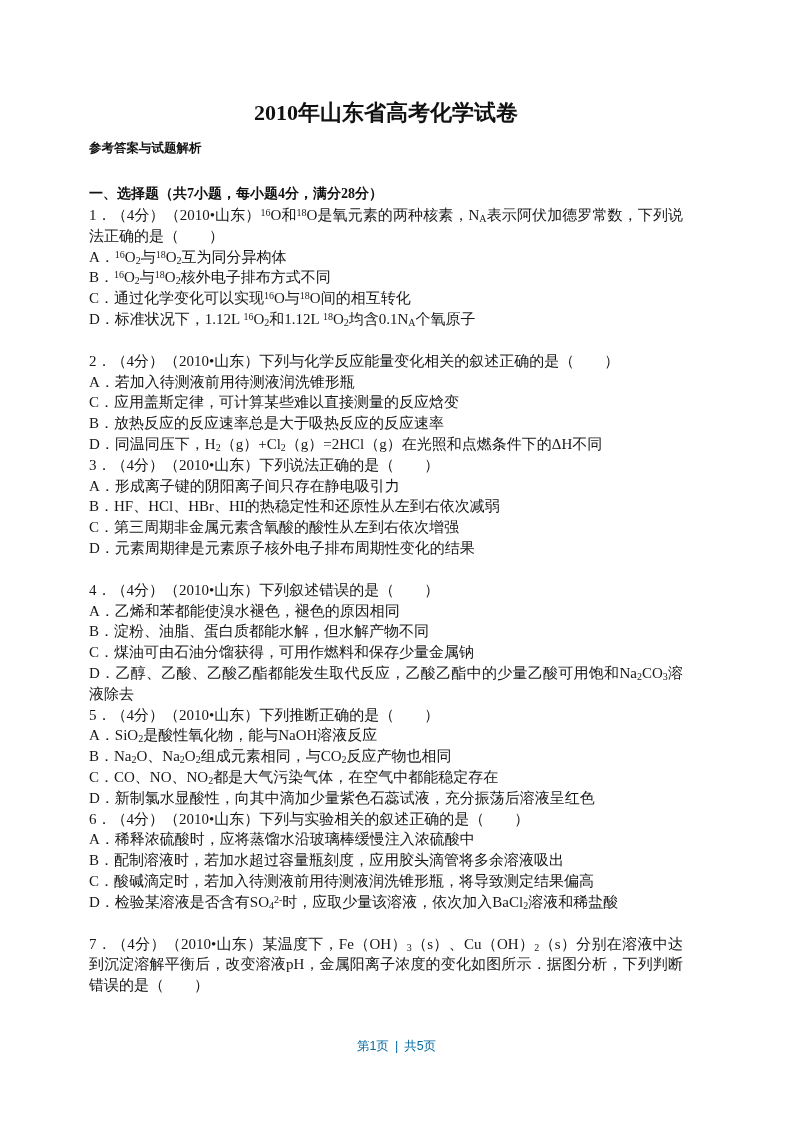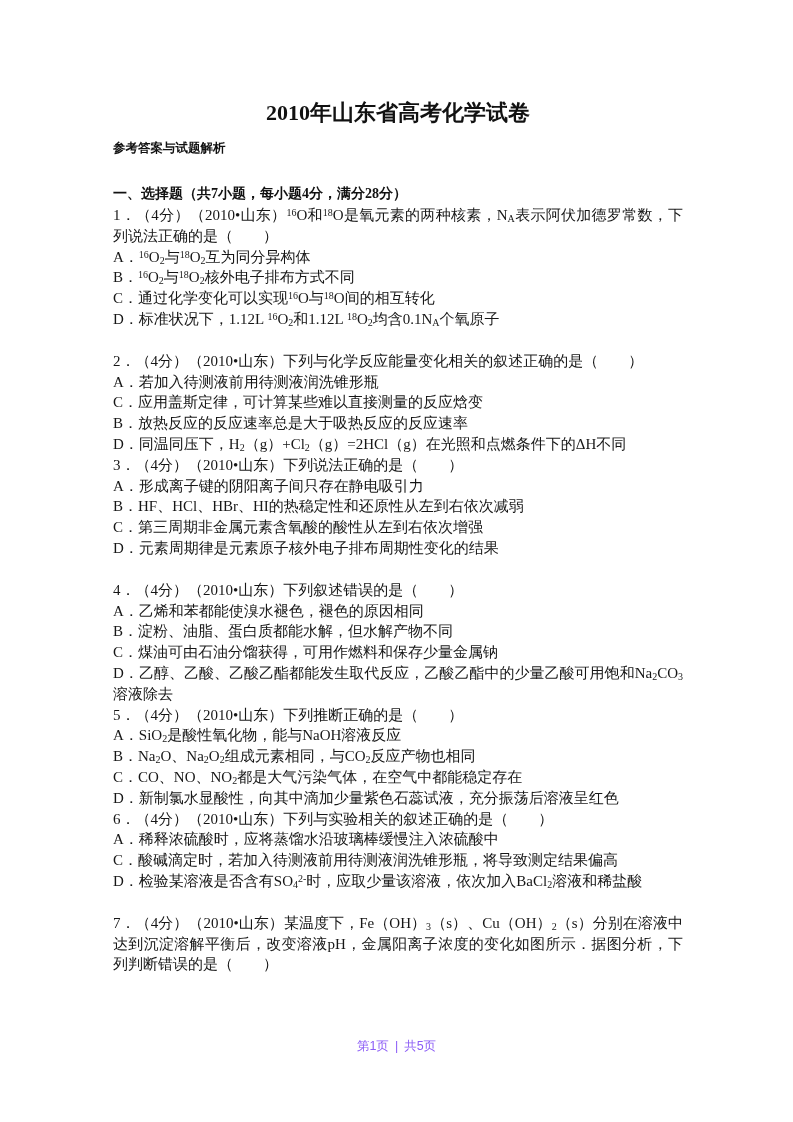--- a/index.html
+++ b/index.html
@@ -10,21 +10,21 @@
   .page {
     position: relative;
     width: 793px;
     height: 1122px;
     background: #ffffff;
     overflow: hidden;
     font-family: "Liberation Serif", "DejaVu Serif", serif;
     color: #161616;
   }
   .content {
-    padding: 99px 110px 0 113px;
+    padding: 99px 110px 0 89px;
   }
   .doc-title {
     margin: 0;
     font-size: 22px;
     line-height: 28px;
     font-weight: bold;
     text-align: center;
     color: #111111;
   }
   .doc-subtitle {
@@ -63,21 +63,21 @@
   }
   .page-footer {
     position: absolute;
     top: 1038px;
     left: 0;
     width: 100%;
     text-align: center;
     font-family: "Liberation Sans", "DejaVu Sans", sans-serif;
     font-size: 12.5px;
     line-height: 16px;
-    color: #8b5cf6;
+    color: #0369a1;
   }
   .page-footer .sep { margin: 0 6px; }
 </style>
 </head>
 <body>
 
 <div class="page">
   <div class="content">
 
     <h1 class="doc-title">2010年山东省高考化学试卷</h1>
@@ -120,20 +120,21 @@
       <p>5．（4分）（2010•山东）下列推断正确的是（　　）</p>
       <p>A．SiO<sub>2</sub>是酸性氧化物，能与NaOH溶液反应</p>
       <p>B．Na<sub>2</sub>O、Na<sub>2</sub>O<sub>2</sub>组成元素相同，与CO<sub>2</sub>反应产物也相同</p>
       <p>C．CO、NO、NO<sub>2</sub>都是大气污染气体，在空气中都能稳定存在</p>
       <p>D．新制氯水显酸性，向其中滴加少量紫色石蕊试液，充分振荡后溶液呈红色</p>
     </div>
 
     <div class="q">
       <p>6．（4分）（2010•山东）下列与实验相关的叙述正确的是（　　）</p>
       <p>A．稀释浓硫酸时，应将蒸馏水沿玻璃棒缓慢注入浓硫酸中</p>
+      <p>B．配制溶液时，若加水超过容量瓶刻度，应用胶头滴管将多余溶液吸出</p>
       <p>C．酸碱滴定时，若加入待测液前用待测液润洗锥形瓶，将导致测定结果偏高</p>
       <p>D．检验某溶液是否含有SO<sub>4</sub><sup>2-</sup>时，应取少量该溶液，依次加入BaCl<sub>2</sub>溶液和稀盐酸</p>
     </div>
 
     <div class="q gap">
       <p>7．（4分）（2010•山东）某温度下，Fe（OH）<sub>3</sub>（s）、Cu（OH）<sub>2</sub>（s）分别在溶液中达到沉淀溶解平衡后，改变溶液pH，金属阳离子浓度的变化如图所示．据图分析，下列判断错误的是（　　）</p>
     </div>
 
   </div>
 

